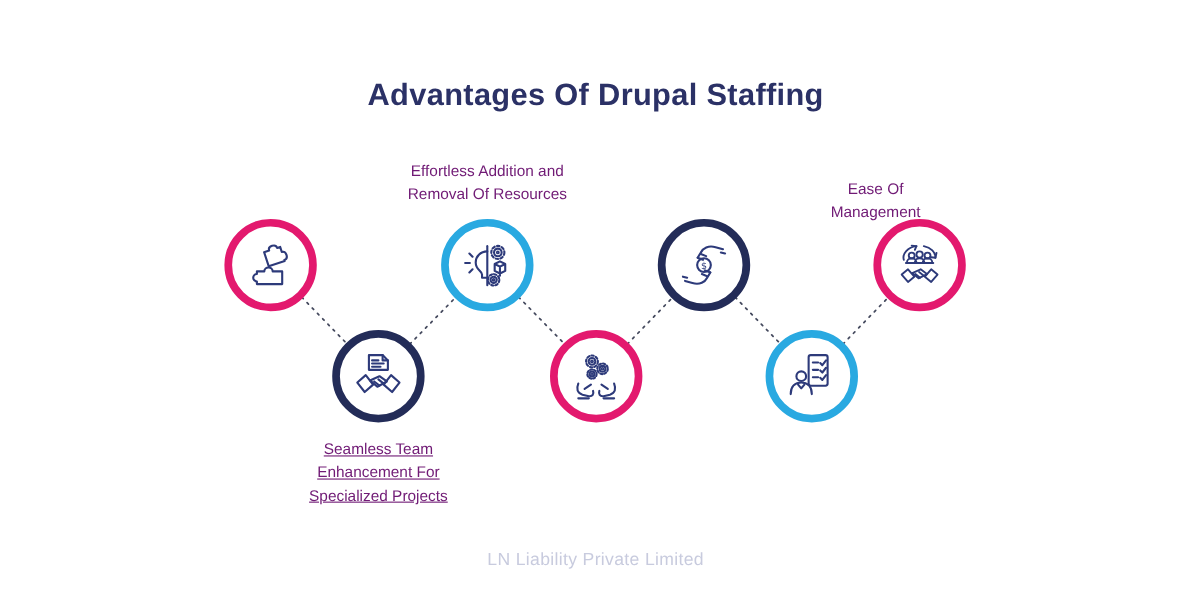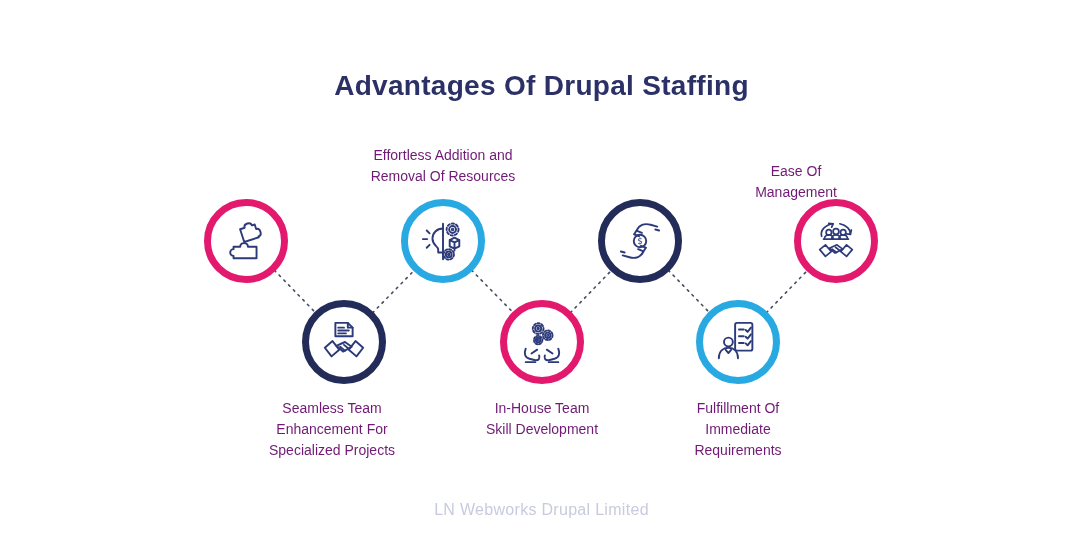--- a/index.html
+++ b/index.html
@@ -32,21 +32,21 @@
     position:absolute;left:0;top:501px;width:1083px;text-align:center;
     font-size:16px;color:#C8CBDE;letter-spacing:.3px;
   }
   
   .c1{left:204px;top:199px;} .c2{left:302px;top:300px;}
   .c3{left:401px;top:199px;} .c4{left:500px;top:300px;}
   .c5{left:598px;top:199px;} .c6{left:696px;top:300px;}
   .c7{left:794px;top:199px;}
   
   .l1{left:186px;top:167px;width:120px;}
-  .l2{left:256px;top:398px;width:152px;}
+  .l2{left:268px;top:398px;width:152px;text-decoration:underline;}
   .l3{left:363px;top:145px;width:160px;}
   .l4{left:482px;top:398px;width:120px;}
   .l5{left:560px;top:167px;width:160px;}
   .l6{left:683px;top:398px;width:110px;}
   .l7{left:741px;top:145px;width:110px;margin-top:16px;}
 </style>
 </head>
 <body>
 
 <div class="canvas">
@@ -101,21 +101,20 @@
         <circle cx="34" cy="12" r="3.6"></circle>
         <circle cx="34" cy="12" r="0.8"></circle>
         <path d="M31,23 l5,-2.5 5,2.5 v6.5 l-5,2.5 -5,-2.5 z M31,23 l5,2.5 5,-2.5 M36,25.5 v8.5"></path>
         <circle cx="30" cy="38" r="5.4" stroke-dasharray="2.2 2"></circle>
         <circle cx="30" cy="38" r="3"></circle>
         <circle cx="30" cy="38" r="0.8"></circle>
       </g>
     </svg>
   </div>
 
-  <div class="step-label l4">In-House Team Skill Development</div>
   <div class="circle ring-pink c4">
     <svg width="46" height="46" viewBox="0 0 48 48">
       <g fill="none" stroke="#2D3A7A" stroke-width="2" stroke-linecap="round" stroke-linejoin="round">
         <circle cx="20" cy="10" r="5.6" stroke-dasharray="2.2 2"></circle>
         <circle cx="20" cy="10" r="3.2"></circle>
         <circle cx="20" cy="10" r="0.8"></circle>
         <circle cx="30" cy="17" r="5" stroke-dasharray="2 1.9"></circle>
         <circle cx="30" cy="17" r="2.8"></circle>
         <circle cx="30" cy="17" r="0.7"></circle>
         <circle cx="20" cy="22" r="4.4" stroke-dasharray="1.9 1.8"></circle>
@@ -139,21 +138,20 @@
         <path d="M18,17 l5,2 M21,13.5 l5,2"></path>
         <path d="M40,12 l4,1"></path>
         <path d="M6,39 l7,2 c7,2 12,-1 14,-5 l3,-5"></path>
         <path d="M30,31 l-5,-2 M27,34.5 l-5,-2"></path>
         <path d="M8,36 l-4,-1"></path>
       </g>
       <text x="24" y="27.5" font-size="9" font-family="DejaVu Sans, sans-serif" fill="#2D3A7A" text-anchor="middle">$</text>
     </svg>
   </div>
 
-  <div class="step-label l6">Fulfillment Of Immediate Requirements</div>
   <div class="circle ring-blue c6">
     <svg width="46" height="46" viewBox="0 0 48 48">
       <g fill="none" stroke="#2D3A7A" stroke-width="2" stroke-linecap="round" stroke-linejoin="round">
         <rect x="21" y="4" width="18" height="29" rx="2"></rect>
         <path d="M25,11 h5 M25,18 h5 M25,25 h5"></path>
         <path d="M32,11.5 l2,2 3.5,-4.5"></path>
         <path d="M32,18.5 l2,2 3.5,-4.5"></path>
         <path d="M32,25.5 l2,2 3.5,-4.5"></path>
         <circle cx="14" cy="24" r="4.6"></circle>
         <path d="M4,41 c0,-7.5 4.5,-11 10,-11 c5.5,0 10,3.5 10,11"></path>
@@ -176,15 +174,15 @@
         <path d="M39,17 A15,11 0 0 0 28,6"></path>
         <path d="M39,17 l1,-4.5 M39,17 l-4,-0.5"></path>
         <path d="M7,33 l6,-5 6,7 -6,5 z"></path>
         <path d="M41,33 l-6,-5 -6,7 6,5 z"></path>
         <path d="M17,31.5 l8,-3.5 6,4.5 -8,4 z"></path>
         <path d="M20,32.5 l4.5,3.5 M23.5,30.5 l4.5,3.5"></path>
       </g>
     </svg>
   </div>
 
-  <div class="footer-brand">LN Webworks Drupal Limited</div>
+  <div class="footer-brand">LN Liability Private Limited</div>
 
 </div>
 
 </body></html>

